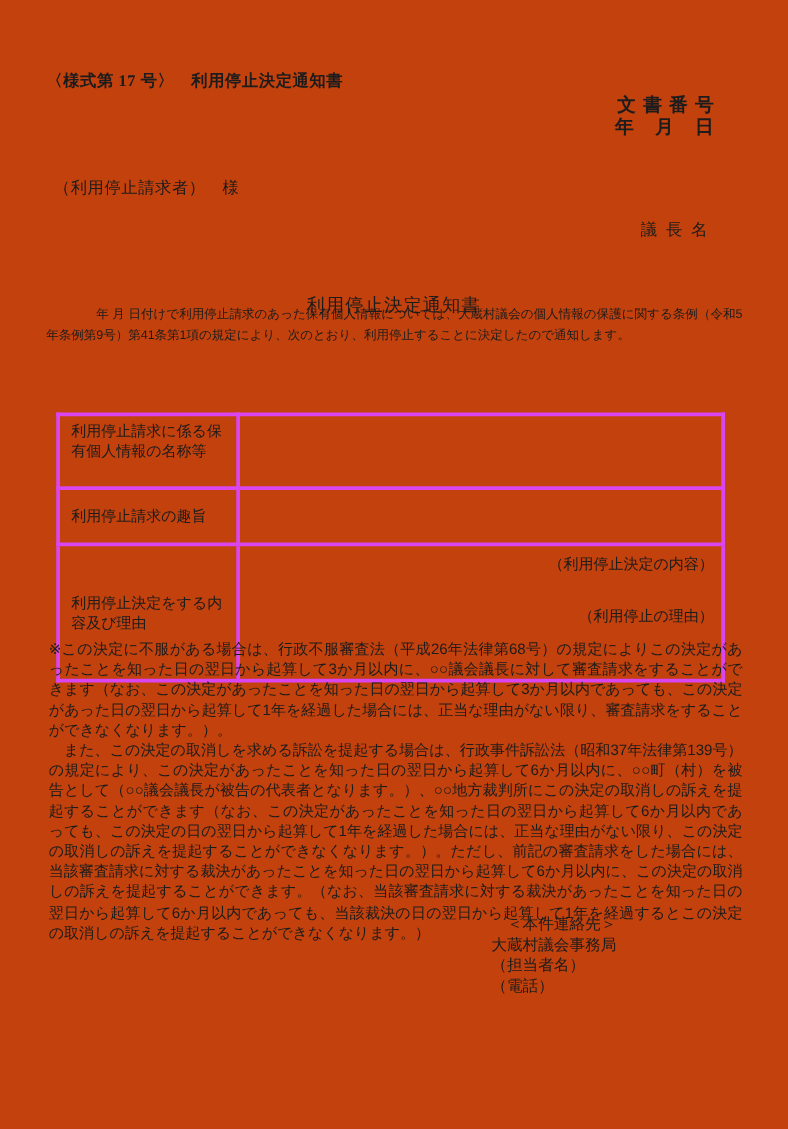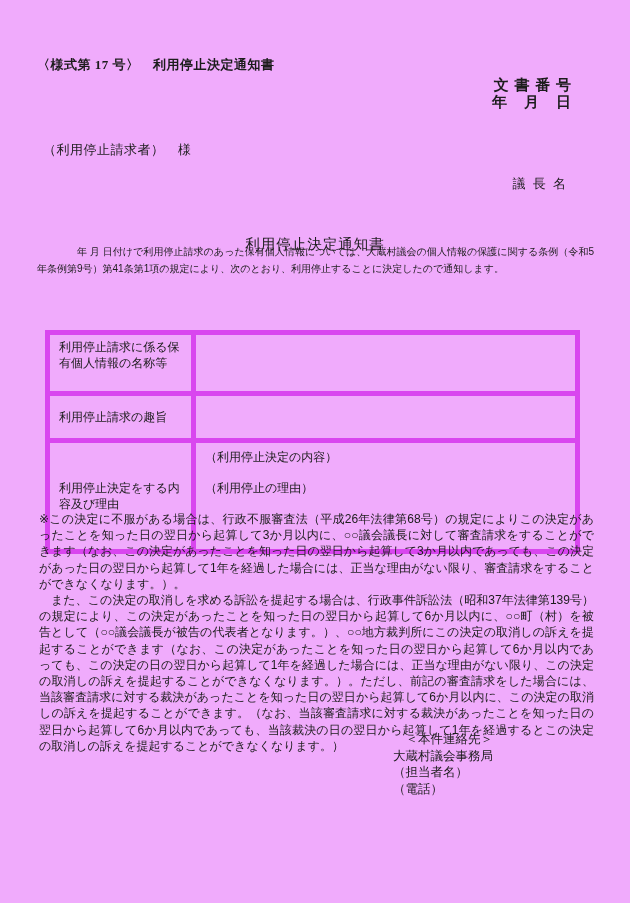--- a/index.html
+++ b/index.html
@@ -1,20 +1,20 @@
 <!DOCTYPE html>
 <html lang="ja"><head>
 <meta charset="utf-8">
 <style>
   html,body{margin:0;padding:0;background:#9a9a9a;}
   .page{
     position:relative;
     width:630px;height:903px;
     margin:0 auto;
-    background:#f0abfc;
+    background:#c2410c;
     color:#1c1c1c;
     overflow:hidden;
   }
   .serif{font-family:"Liberation Serif","DejaVu Serif",serif;}
   .sans{font-family:"Liberation Sans","DejaVu Sans",sans-serif;}
 
   .form-label{
     position:absolute;left:37px;top:56px;
     font-size:13px;font-weight:bold;letter-spacing:.5px;
   }
@@ -40,31 +40,31 @@
     text-indent:40px;
     text-align:justify;
   }
 
   .form-table{
     position:absolute;left:45px;top:330px;width:535px;
     border-collapse:collapse;table-layout:fixed;
     font-size:12px;
   }
   .form-table td{
-    border:5px solid #d946ef;
+    border:3px solid #d946ef;
     vertical-align:middle;
     padding:4px 6px 4px 9px;
     line-height:16px;
   }
   .form-table .col-label{width:126px;}
   .row-name td{height:48px;vertical-align:top;}
   .row-gist td{height:34px;}
   .row-decision td{height:96px;}
-  .decision-cell{vertical-align:top !important;padding-top:6px !important;}
-  .decision-reason{margin-top:15px;}
+  .decision-cell{vertical-align:top !important;padding-top:6px !important;text-align:right;}
+  .decision-reason{margin-top:26px;}
 
   .note-block{
     position:absolute;left:39px;top:511px;width:555px;
     font-size:12px;line-height:16.2px;
     text-align:justify;
   }
   .note-block p{margin:0;}
 
   .contact-block{
     position:absolute;left:393px;top:731px;

